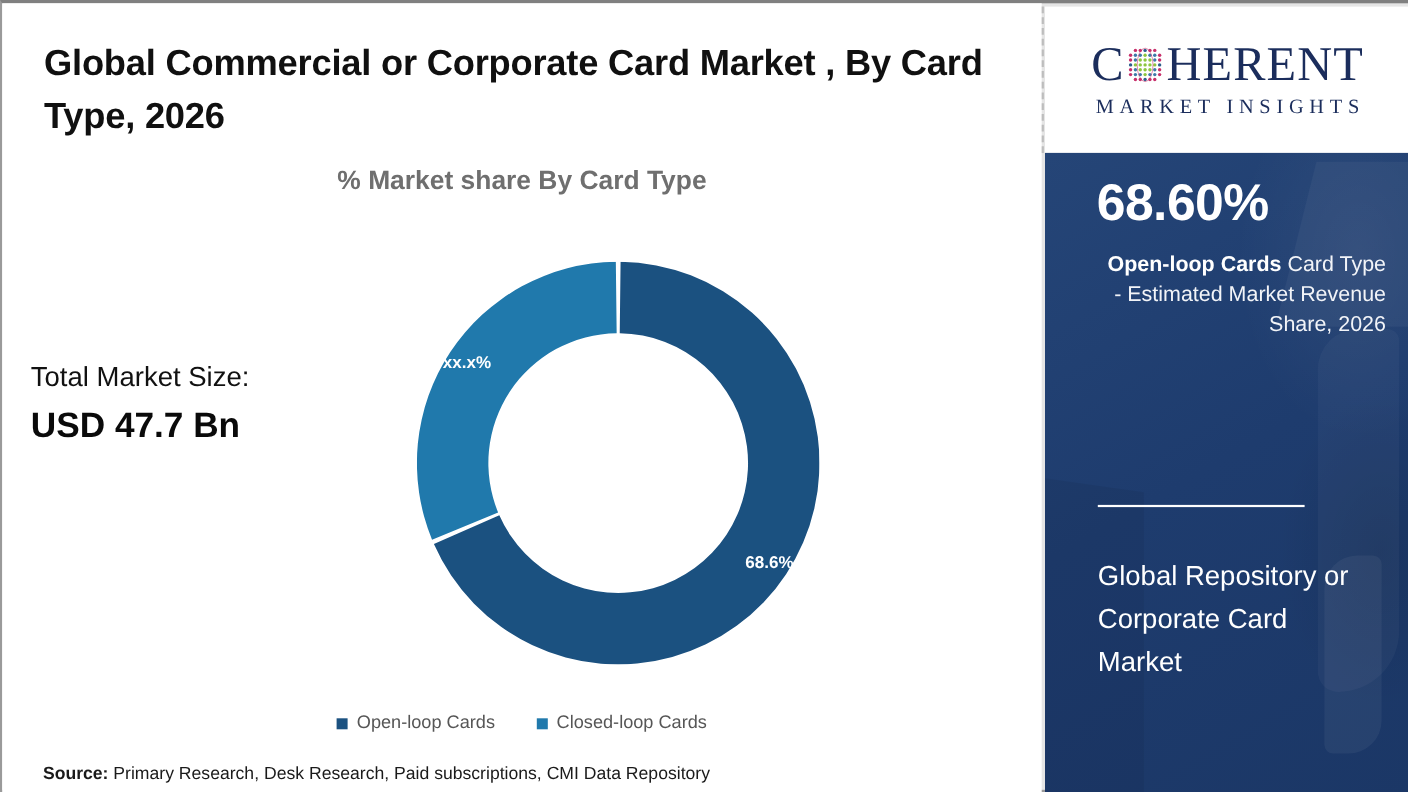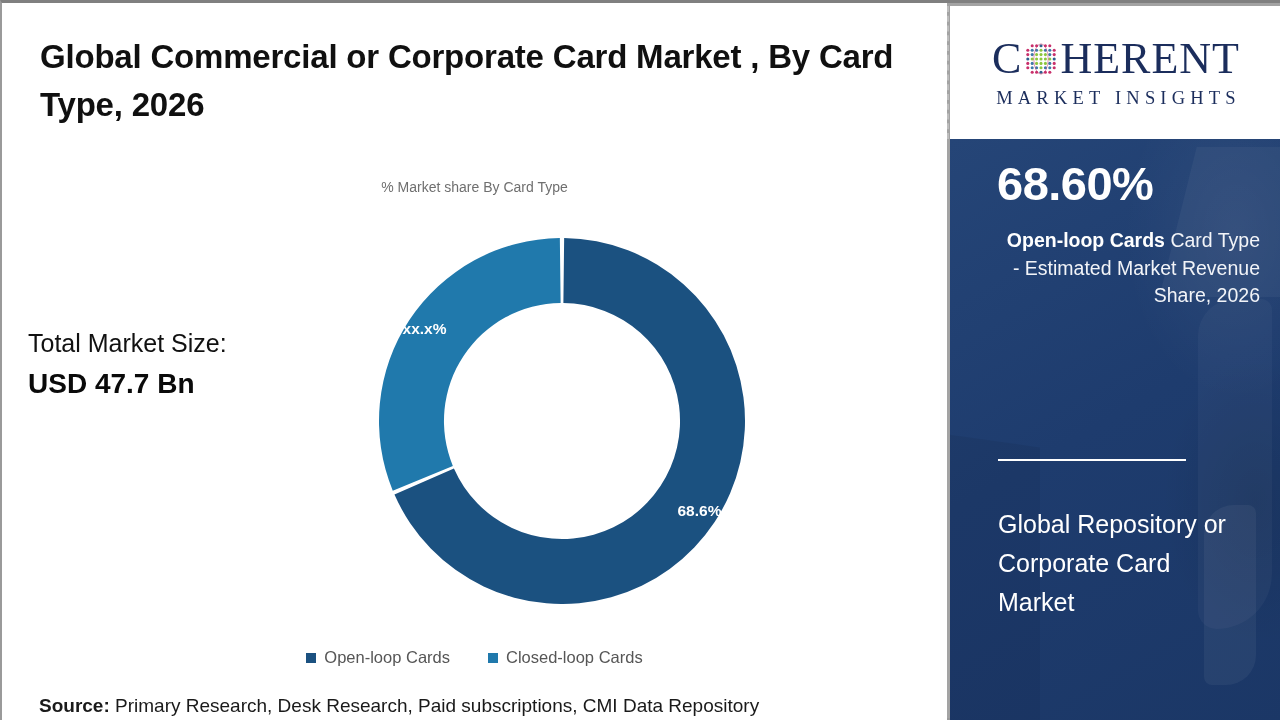--- a/index.html
+++ b/index.html
@@ -15,21 +15,21 @@
   }
 
   #infographic {
     position: relative;
     width: 1280px;
     height: 720px;
     box-sizing: border-box;
     border-top: 3px solid #808080;
     border-left: 2px solid #9a9a9a;
     border-bottom: 2px solid #9a9a9a;
-    background: #a3a3a3;
+    background: #e5e5e5;
   }
 
   
   #left-panel {
     position: absolute;
     left: 0;
     top: 0;
     width: 945px;
     height: 717px;
     background: #ffffff;
@@ -43,42 +43,42 @@
     font-size: 33px;
     font-weight: bold;
     line-height: 1.45;
     color: #101010;
     letter-spacing: -0.2px;
   }
 
   #chart-subtitle {
     position: absolute;
     left: 0;
-    top: 176px;
+    top: 148px;
     width: 945px;
     text-align: center;
-    font-size: 14px;
+    font-size: 24px;
     color: #6f6f6f;
-    font-weight: normal;
+    font-weight: bold;
   }
 
   #market-size-block {
     position: absolute;
     left: 26px;
     top: 322px;
     width: 300px;
   }
   #market-size-label {
     font-size: 25px;
     color: #111111;
     line-height: 1.45;
     font-weight: normal;
   }
   #market-size-value {
-    font-size: 28px;
+    font-size: 32px;
     color: #0a0a0a;
     font-weight: bold;
     line-height: 1.4;
     margin-top: 3px;
   }
 
   
   #donut-wrap {
     position: absolute;
     left: 377px;
@@ -119,21 +119,21 @@
   .legend-text {
     font-size: 16.5px;
     color: #565656;
   }
 
   
   #source-line {
     position: absolute;
     left: 37px;
     top: 692px;
-    font-size: 19px;
+    font-size: 16px;
     color: #1a1a1a;
   }
   #source-label { font-weight: bold; }
 
   
   #vertical-dashed-divider {
     position: absolute;
     left: 945px;
     top: 3px;
     width: 0;

